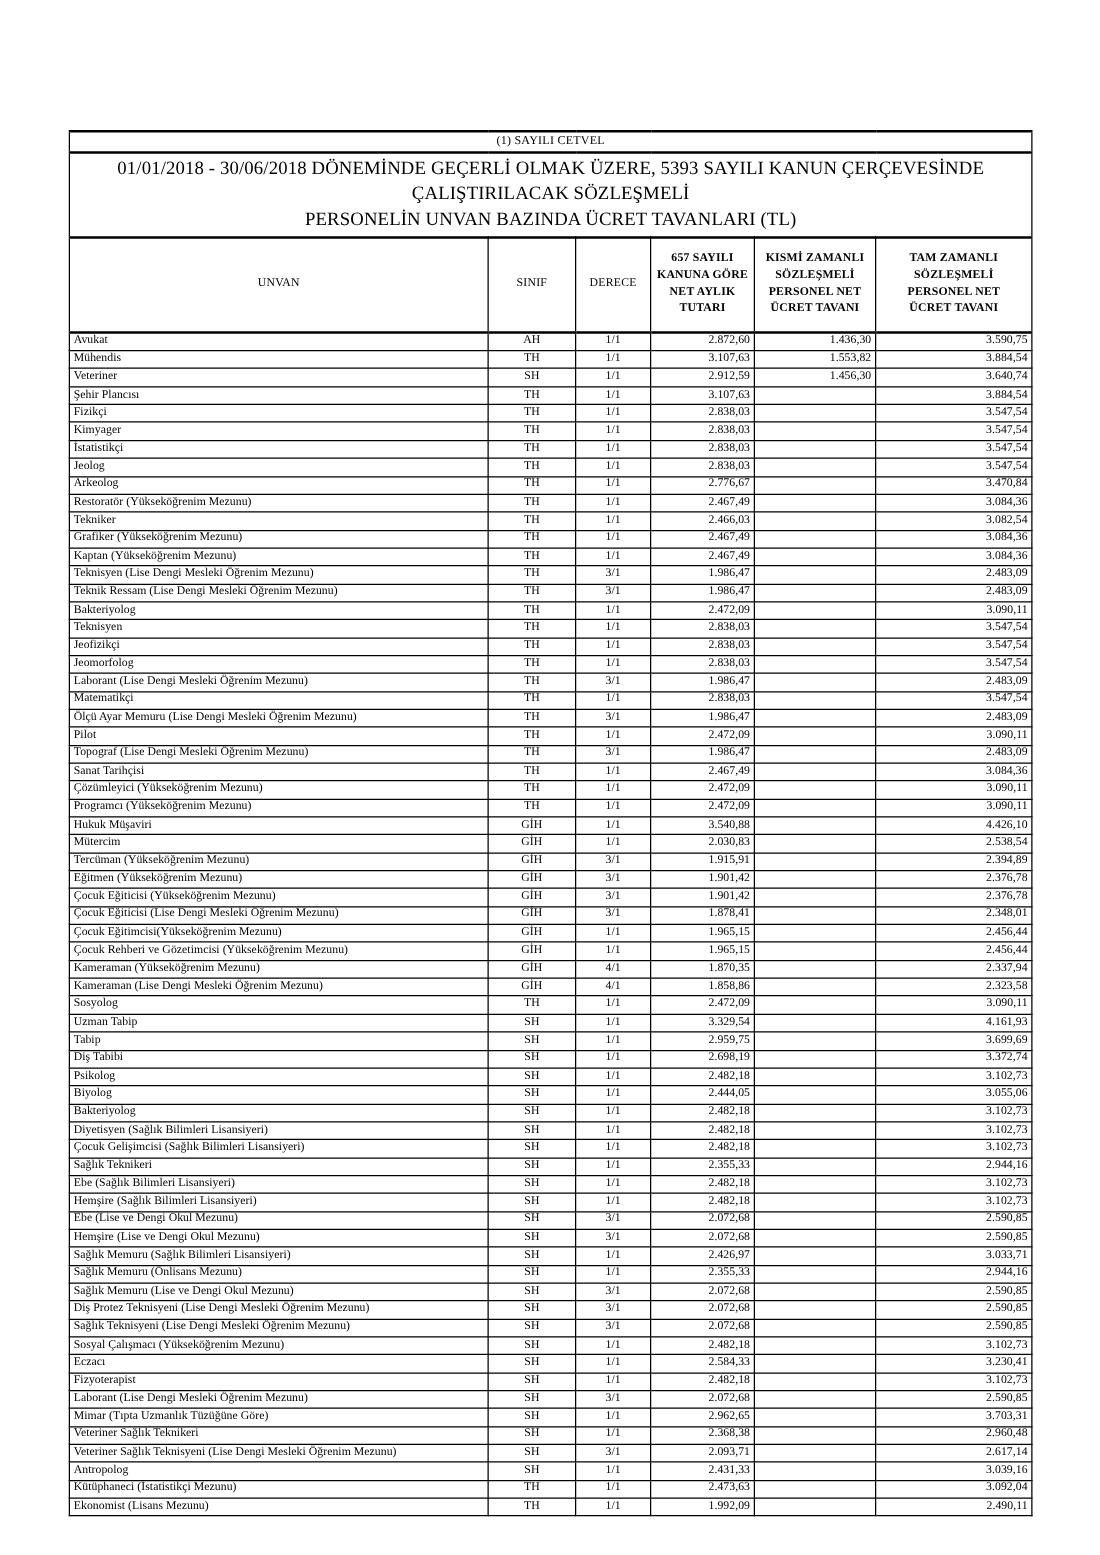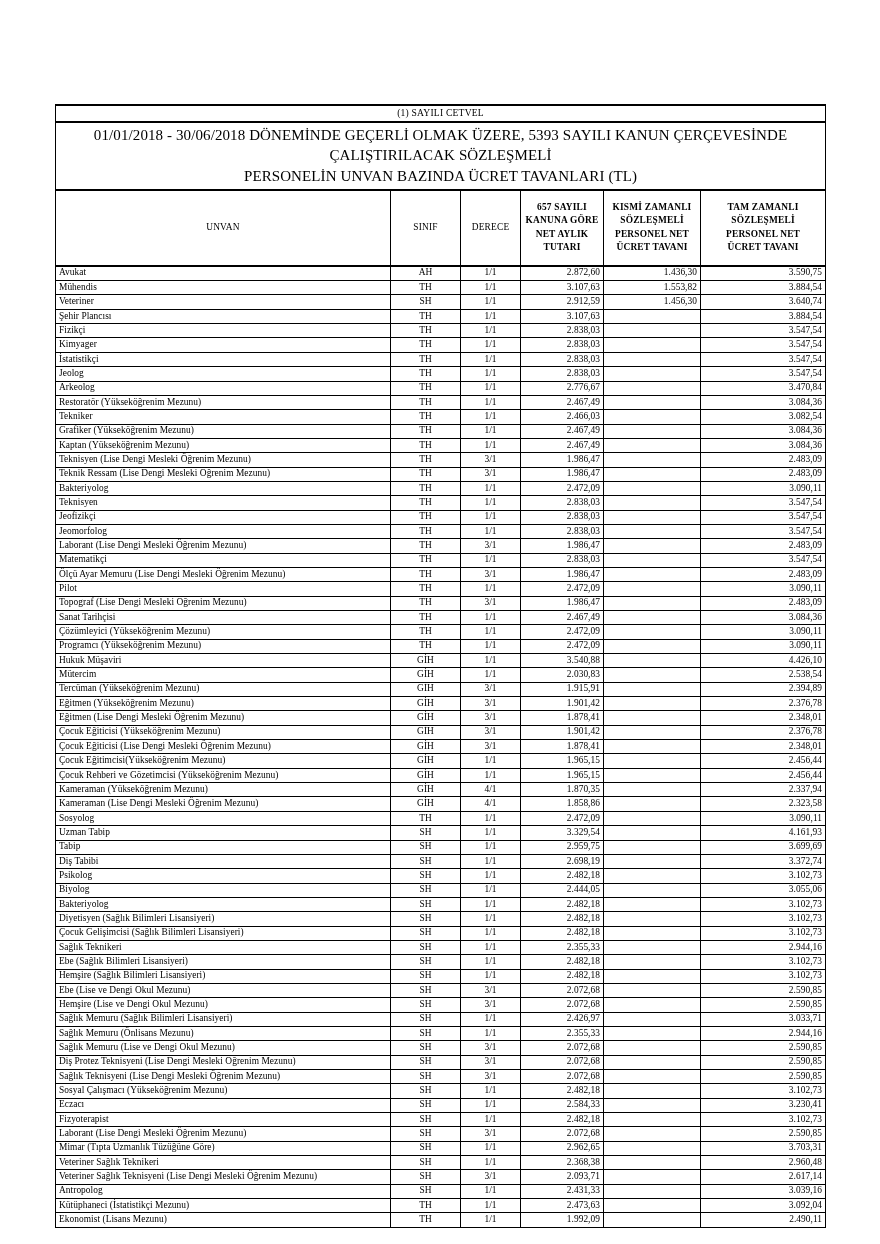--- a/index.html
+++ b/index.html
@@ -393,28 +393,20 @@
           </tr>
           <tr class="datarow">
             <td class="c-unvan">Eğitmen (Yükseköğrenim Mezunu)</td>
             <td class="c-sinif">GİH</td>
             <td class="c-derece">3/1</td>
             <td class="c-num">1.901,42</td>
             <td class="c-num"></td>
             <td class="c-num">2.376,78</td>
           </tr>
           <tr class="datarow">
-            <td class="c-unvan">Eğitmen (Lise Dengi Mesleki Öğrenim Mezunu)</td>
-            <td class="c-sinif">GİH</td>
-            <td class="c-derece">3/1</td>
-            <td class="c-num">1.878,41</td>
-            <td class="c-num"></td>
-            <td class="c-num">2.348,01</td>
-          </tr>
-          <tr class="datarow">
             <td class="c-unvan">Çocuk Eğiticisi (Yükseköğrenim Mezunu)</td>
             <td class="c-sinif">GİH</td>
             <td class="c-derece">3/1</td>
             <td class="c-num">1.901,42</td>
             <td class="c-num"></td>
             <td class="c-num">2.376,78</td>
           </tr>
           <tr class="datarow">
             <td class="c-unvan">Çocuk Eğiticisi (Lise Dengi Mesleki Öğrenim Mezunu)</td>
             <td class="c-sinif">GİH</td>

